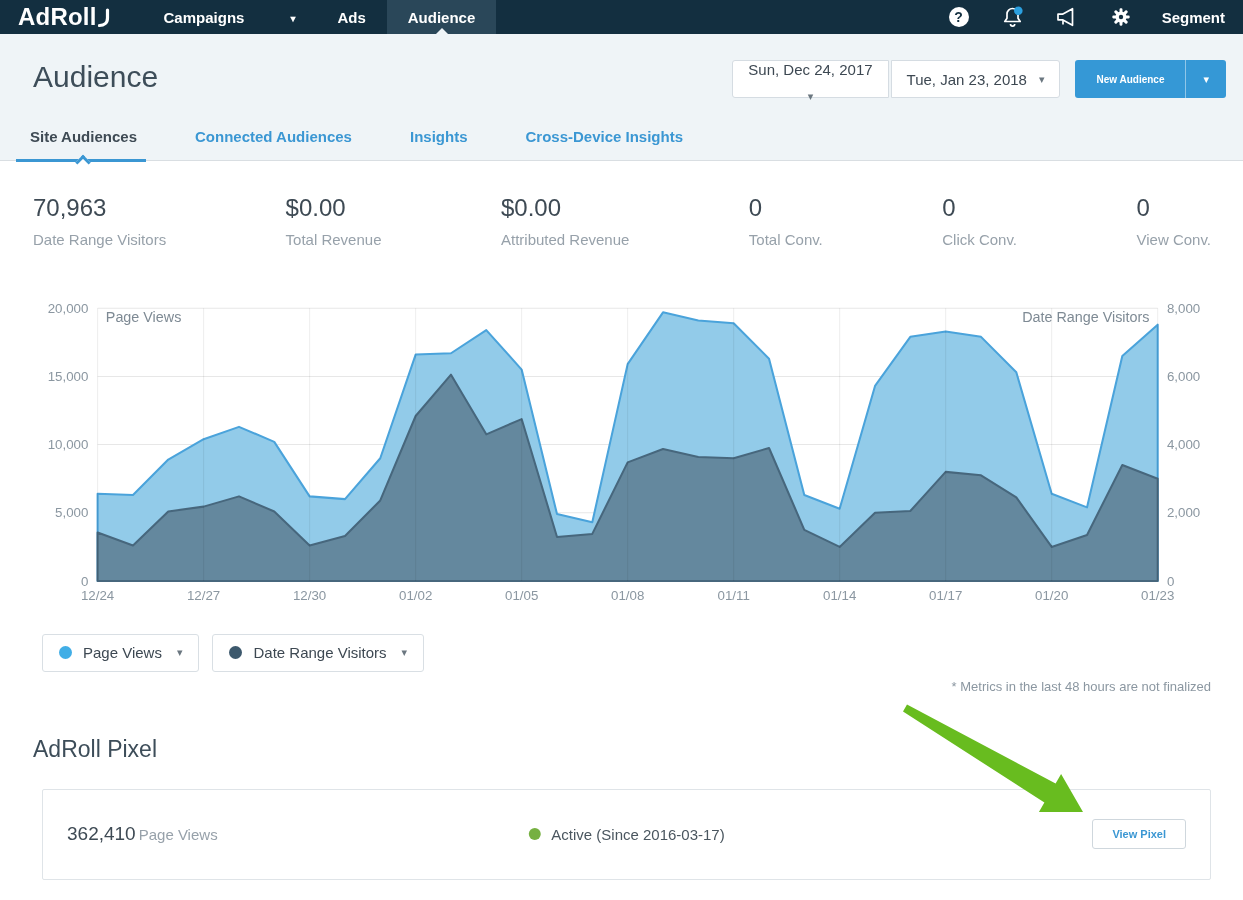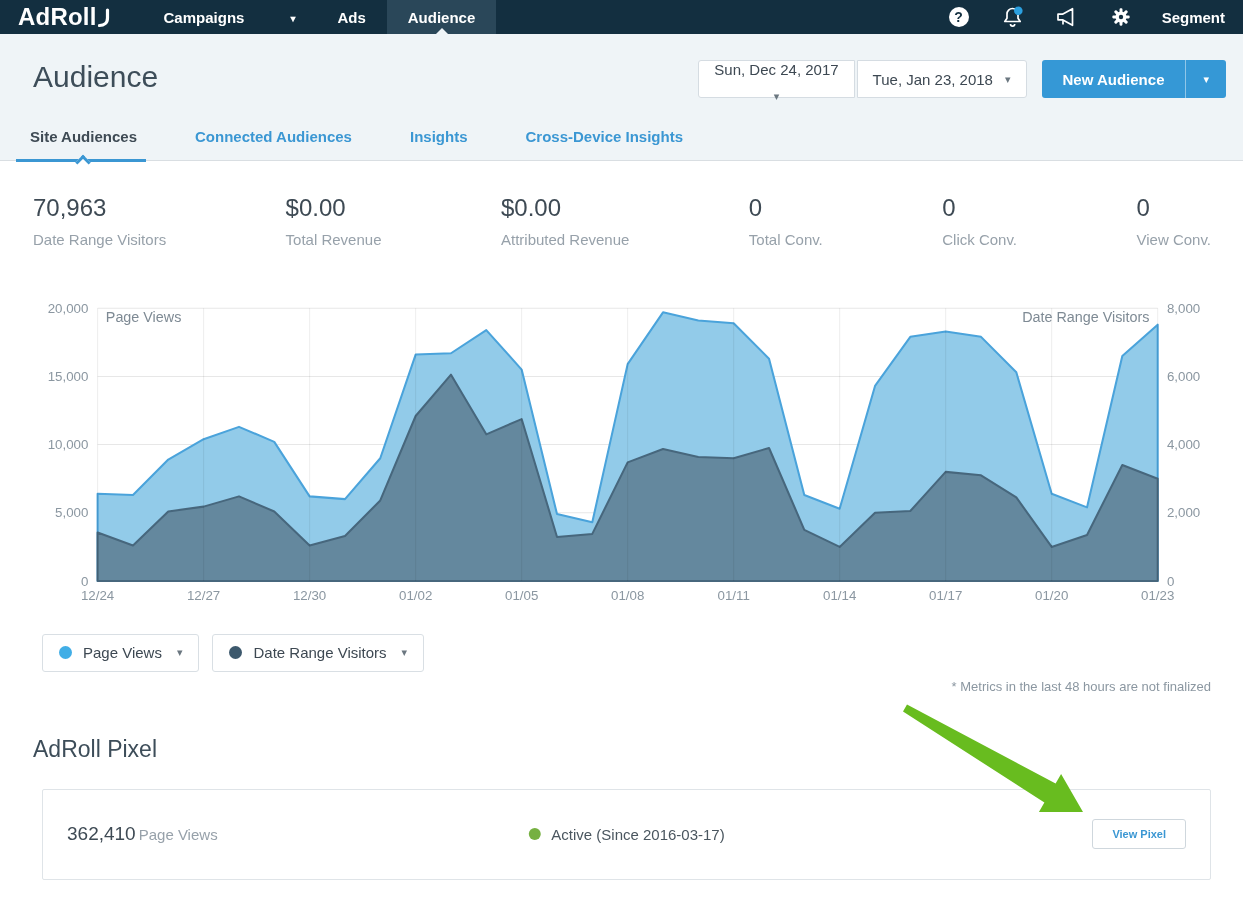--- a/index.html
+++ b/index.html
@@ -30,21 +30,21 @@
   .header-top { display:flex; align-items:flex-start; padding-top:26px; }
   .page-title { font-size:30px; font-weight:400; color:#3d4d59; }
   .header-controls { margin-left:auto; display:flex; align-items:center; }
   .date-group { display:flex; }
   .date-btn { background:#fff; border:1px solid #d5dce2; height:38px; padding:0 15px;
     display:flex; align-items:center; gap:12px; font-size:15px; color:#3d4852; cursor:pointer; }
   .date-btn:first-child { border-radius:3px 0 0 3px;flex-direction:column; }
   .date-btn:last-child { border-radius:0 3px 3px 0; margin-left:2px;text-align:right; }
   .caret { font-size:11px; color:#6b7780; }
   .btn-blue { display:flex; background:#3598d6; border-radius:3px; color:#fff; margin-left:15px; height:38px; }
-  .btn-blue-main { padding:0 21px; display:flex; align-items:center; font-size:15px; font-weight:600; cursor:pointer; }
+  .btn-blue-main { padding:0 21px; display:flex; align-items:center; font-size:10px; font-weight:600; cursor:pointer; }
   .btn-blue-caret { padding:0 17px; border-left:1px solid rgba(255,255,255,.45); display:flex; align-items:center; cursor:pointer; }
   .btn-blue-caret .caret { color:#fff; }
 
   .tabs { display:flex; gap:58px; padding-top:30px; margin-left:-3px; }
   .tab { font-size:15px; font-weight:600; color:#3b97d3; padding-bottom:15px; position:relative; cursor:pointer; }
   .tab.active { color:#3e4a54; }
   .tab-line { position:absolute; left:-14px; right:-9px; bottom:-2px; height:3px; background:#3b97d3; }
   .tab-notch { position:absolute; left:50%; bottom:-8px; width:11px; height:11px; background:#fff;
     border-top:3px solid #3b97d3; border-left:3px solid #3b97d3; transform:translateX(-50%) rotate(45deg); z-index:2; }
 

